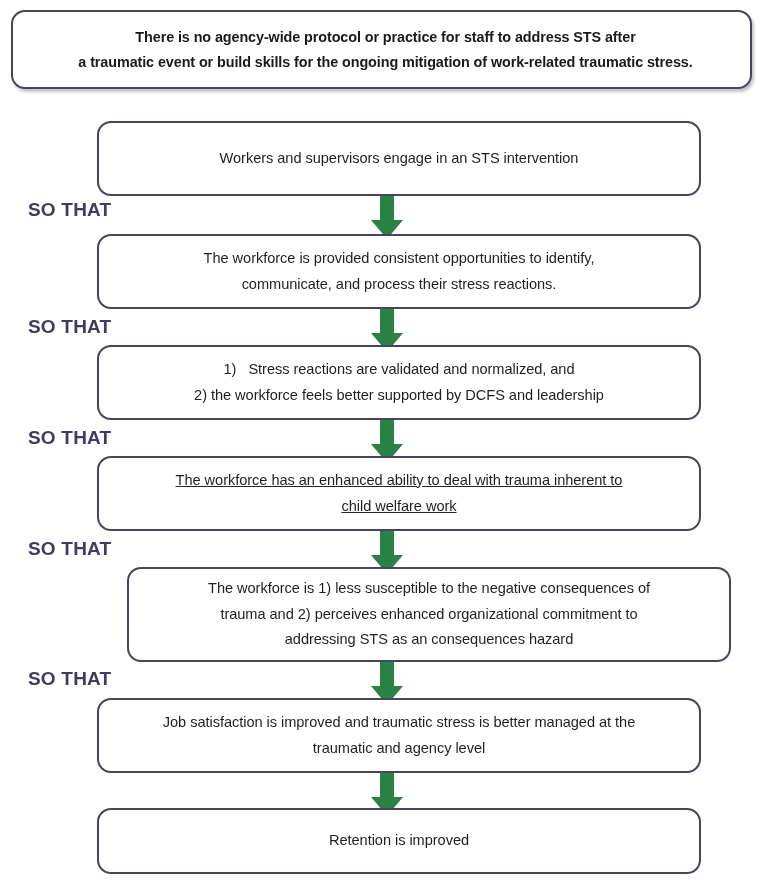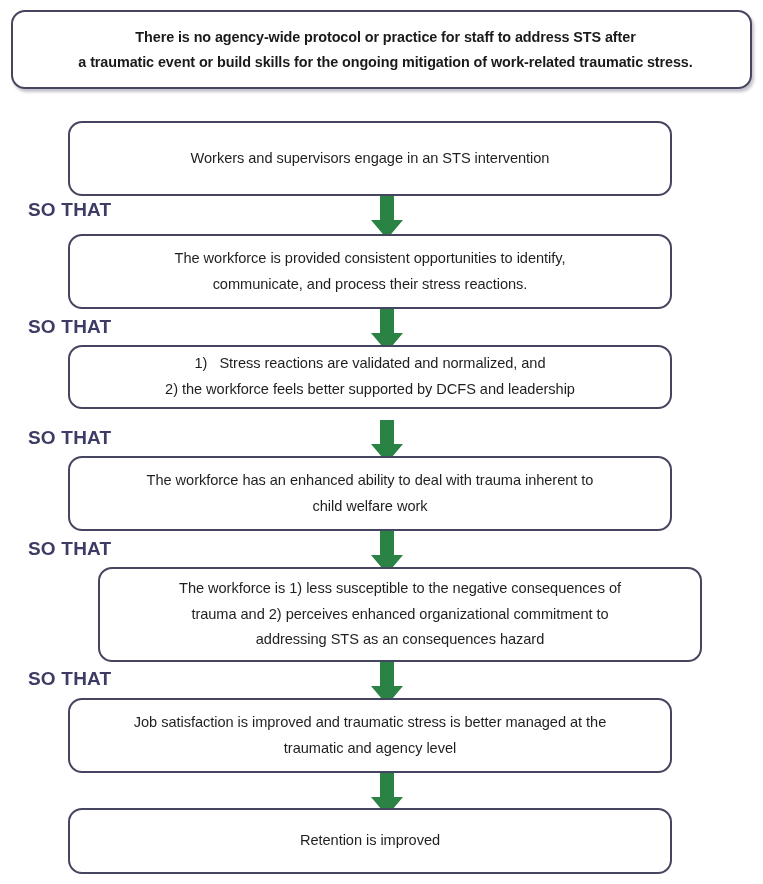--- a/index.html
+++ b/index.html
@@ -47,21 +47,21 @@
     color: #1a1a1a;
     line-height: 1.72;
     text-align: center;
     white-space: nowrap;
     letter-spacing: -0.1px;
   }
 
   
   .node-box {
     position: absolute;
-    left: 68px;
+    left: 97px;
     width: 604px;
     box-sizing: border-box;
     border: 2.5px solid #45455f;
     border-radius: 14px;
     background: #ffffff;
     display: flex;
     flex-direction: column;
     align-items: center;
     justify-content: center;
     z-index: 2;
@@ -116,31 +116,31 @@
   <div class="node-box" style="top:234px;height:75px;">
     <div class="nline">The workforce is provided consistent opportunities to identify,</div>
     <div class="nline">communicate, and process their stress reactions.</div>
   </div>
 
   <svg class="arrow" style="left:369px;top:309px;" width="36" height="44" viewBox="0 0 36 44">
     <polygon points="11,0 25,0 25,24 34,24 18,43 2,24 11,24" fill="#2a8345"></polygon>
   </svg>
   <div class="so-that" style="top:316px;">SO THAT</div>
 
-  <div class="node-box" style="top:345px;height:64px;">
+  <div class="node-box" style="top:345px;height:75px;">
     <div class="nline">1)   Stress reactions are validated and normalized, and</div>
     <div class="nline">2) the workforce feels better supported by DCFS and leadership</div>
   </div>
 
   <svg class="arrow" style="left:369px;top:420px;" width="36" height="44" viewBox="0 0 36 44">
     <polygon points="11,0 25,0 25,24 34,24 18,43 2,24 11,24" fill="#2a8345"></polygon>
   </svg>
   <div class="so-that" style="top:427px;">SO THAT</div>
 
-  <div class="node-box" style="top:456px;height:75px;">
+  <div class="node-box" style="top:456px;height:75px;text-decoration:underline;">
     <div class="nline">The workforce has an enhanced ability to deal with trauma inherent to</div>
     <div class="nline">child welfare work</div>
   </div>
 
   <svg class="arrow" style="left:369px;top:531px;" width="36" height="44" viewBox="0 0 36 44">
     <polygon points="11,0 25,0 25,24 34,24 18,43 2,24 11,24" fill="#2a8345"></polygon>
   </svg>
   <div class="so-that" style="top:538px;">SO THAT</div>
 
   <div class="node-box" style="top:567px;height:95px;margin-left:30px;">

